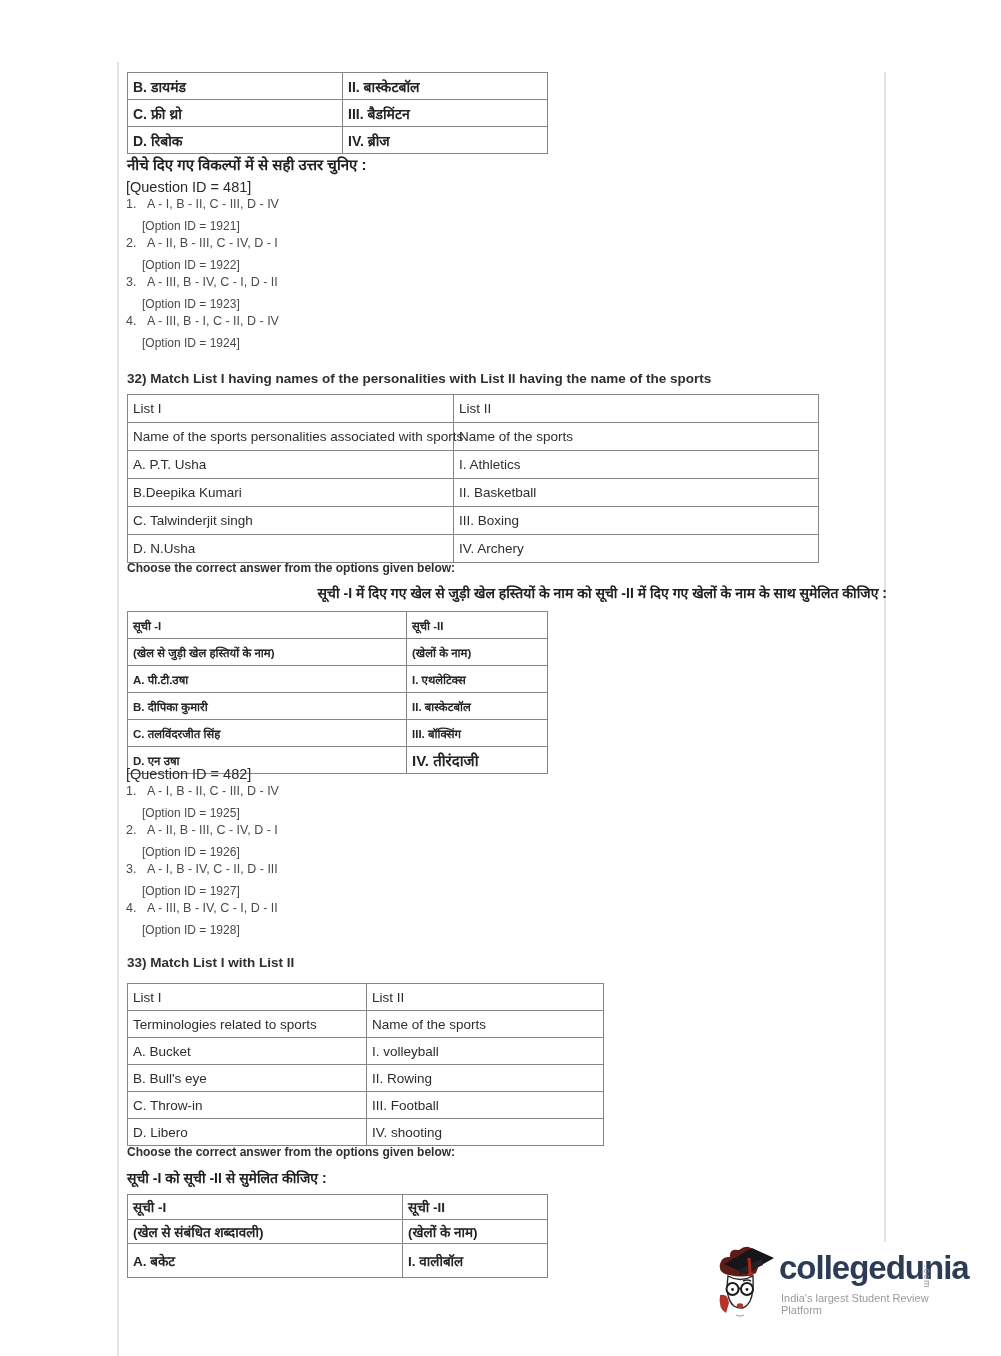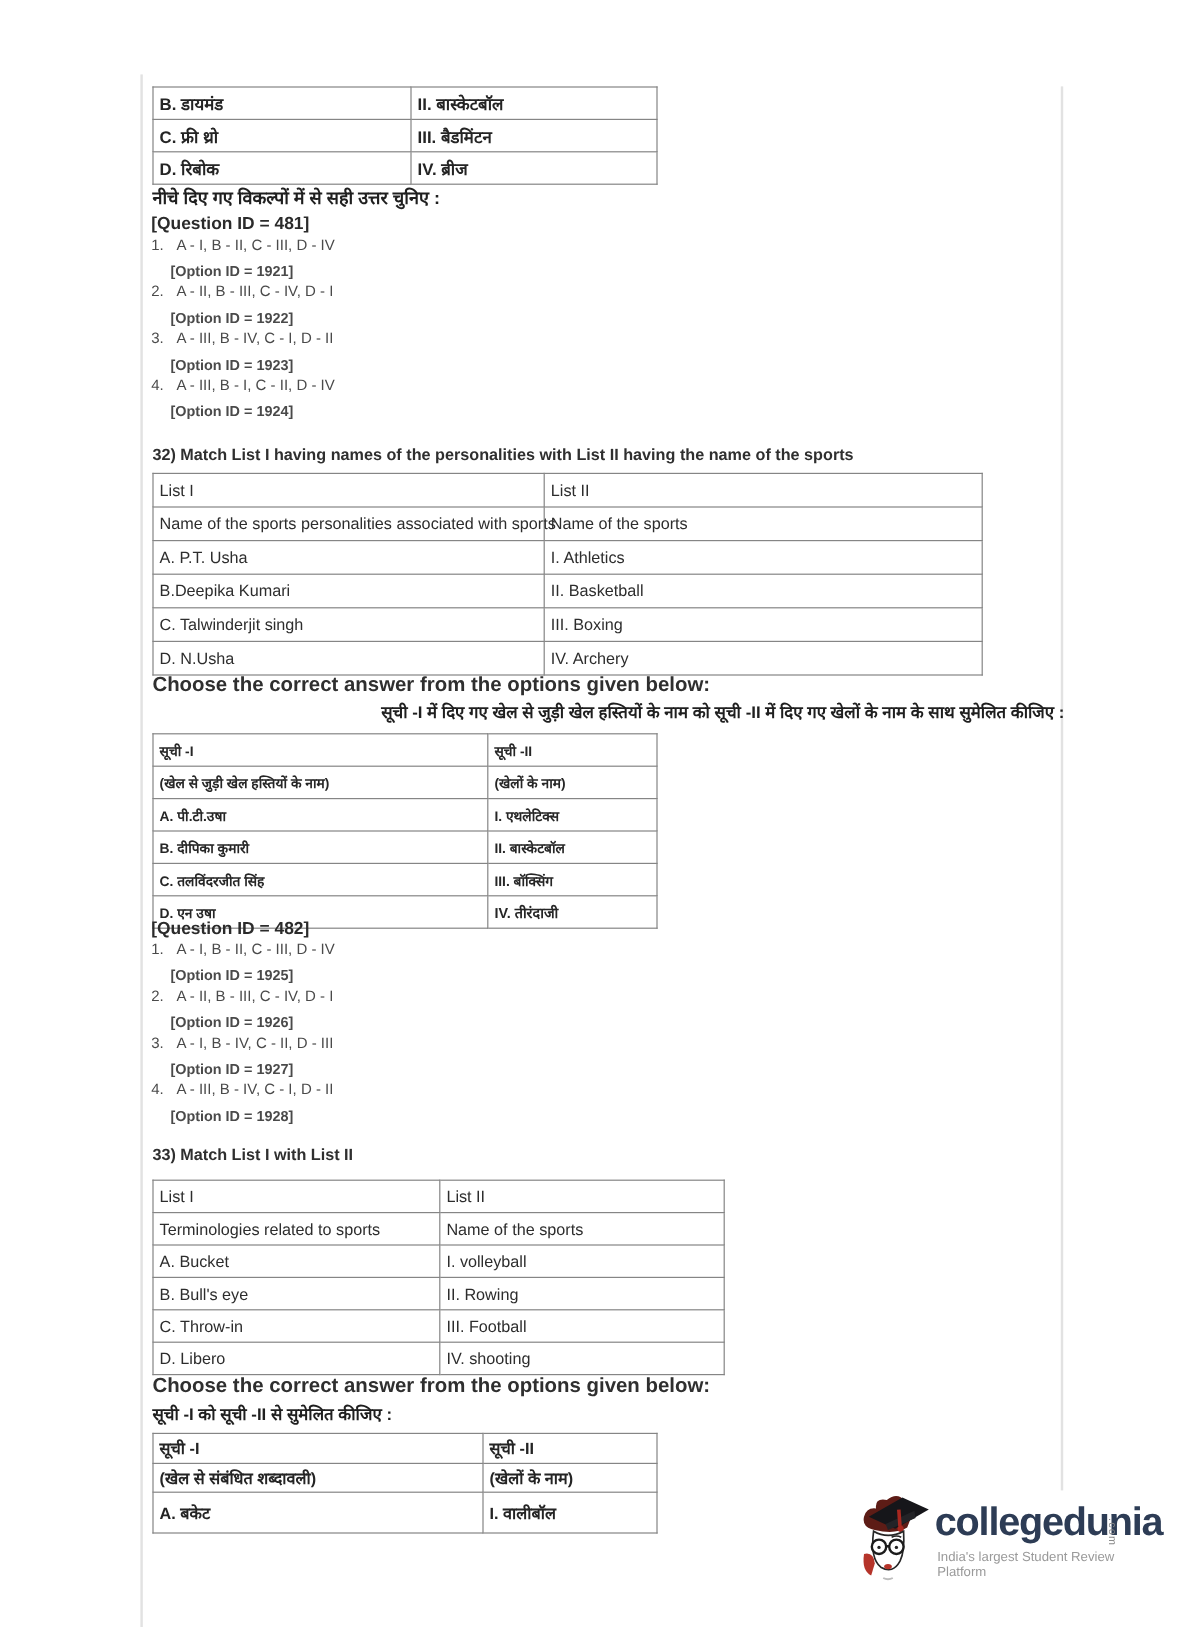--- a/index.html
+++ b/index.html
@@ -12,38 +12,38 @@
 
   
   table.doc{border-collapse:collapse;table-layout:fixed;}
   table.doc td{
     border:1px solid #858585;padding:0 4px 0 5px;vertical-align:middle;
     white-space:nowrap;overflow:visible;
   }
   #t31 td{height:26px;font-size:14px;font-weight:bold;color:#242424;}
   #t32en td{height:27px;font-size:13.5px;color:#2d2d2d;}
   #t32hi td{height:26px;font-size:11.5px;font-weight:bold;color:#262626;}
-  #t32hi tr:last-child td:last-child{font-size:12px;}
+  #t32hi tr:last-child td:last-child{font-size:15px;}
   #t33en td{height:26px;font-size:13.5px;color:#2d2d2d;}
   #t33hi td{font-size:13.5px;font-weight:bold;color:#242424;}
   #t33hi tr:nth-child(1) td{height:24px;}
   #t33hi tr:nth-child(2) td{height:23px;}
   #t33hi tr:nth-child(3) td{height:33px;}
 
   
   .hindi-line{font-size:15px;font-weight:bold;color:#1f1f1f;}
   .hindi-para{font-size:14px;font-weight:bold;color:#1f1f1f;}
   .q-heading{font-size:13.5px;font-weight:bold;color:#2f2f2f;}
-  .choose-line{font-size:17px;font-weight:bold;color:#2f2f2f;}
-  .qid{font-size:14.5px;font-weight:bold;color:#2b2b2b;}
+  .choose-line{font-size:12px;font-weight:bold;color:#2f2f2f;}
+  .qid{font-size:14.5px;font-weight:normal;color:#2b2b2b;}
 
   
   .opt-text{font-size:12.5px;color:#4a4a4a;line-height:13px;margin-bottom:9px;}
   .opt-num{display:inline-block;width:21px;}
-  .opt-id{font-size:12px;color:#4a4a4a;line-height:13px;margin-bottom:4px;margin-left:16px;font-weight:bold;}
+  .opt-id{font-size:12px;color:#4a4a4a;line-height:13px;margin-bottom:4px;margin-left:16px;}
 
   
   .logo{position:absolute;left:716px;top:1243px;width:240px;height:80px;}
   .logo .mascot{position:absolute;left:0;top:0;}
   .logo .wordmark{
     position:absolute;left:63px;top:6px;font-size:33px;font-weight:bold;
     color:#2d3c55;letter-spacing:-1px;font-family:"Liberation Sans",sans-serif;
   }
   .logo .dotcom{
     position:absolute;left:216px;top:22px;font-size:9px;color:#8a8a8a;

